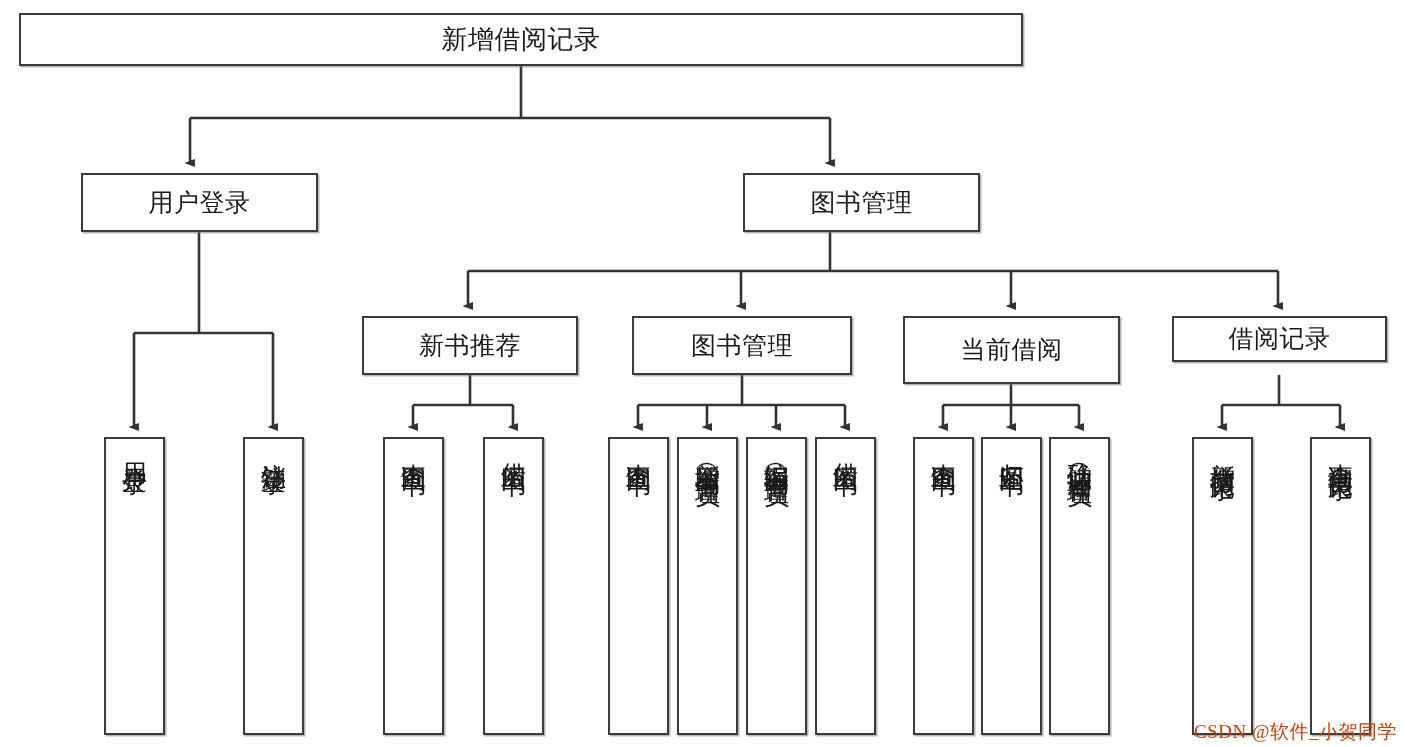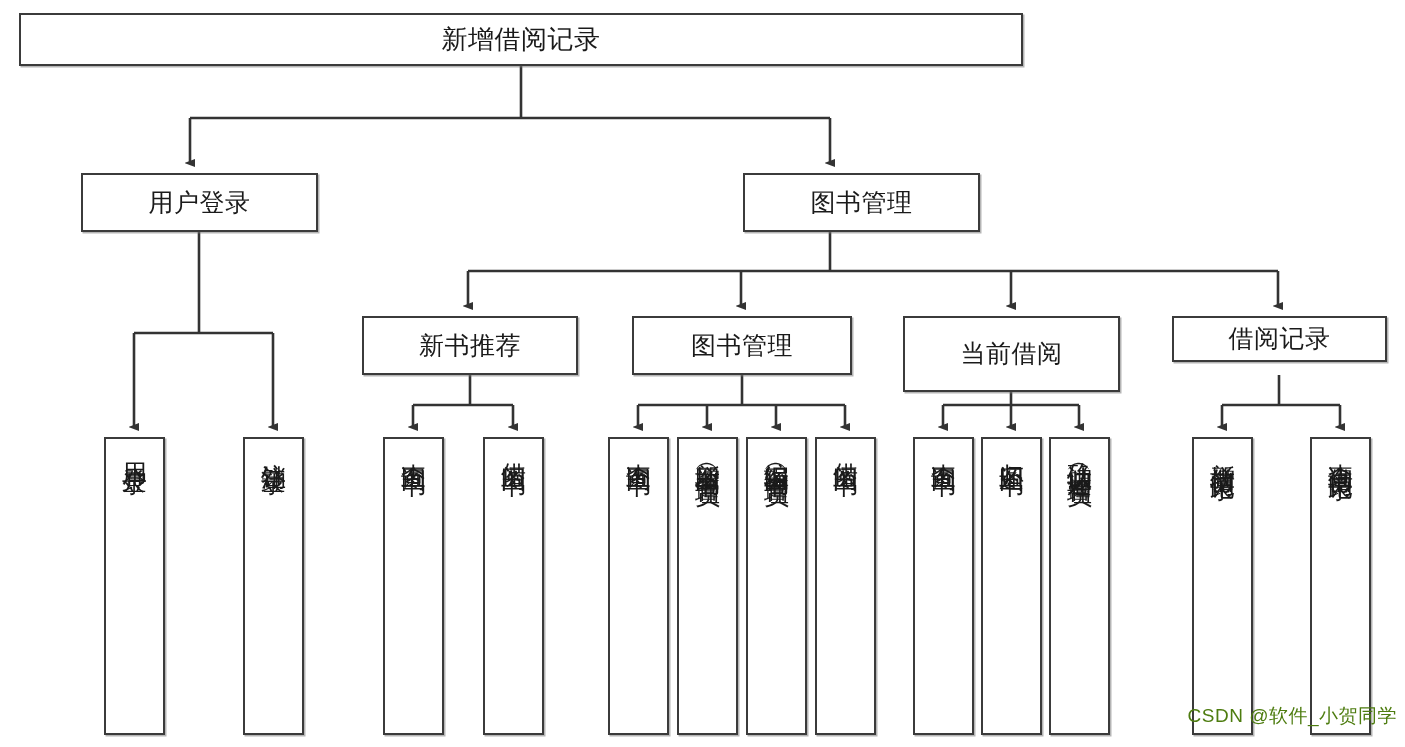--- a/index.html
+++ b/index.html
@@ -57,25 +57,26 @@
     writing-mode: vertical-rl;
     text-orientation: upright;
     font-size: 25px;
     letter-spacing: 3px;
     line-height: 1;
     white-space: pre;
   }
   .watermark {
     position: absolute;
     right: 8px;
-    bottom: 18px;
+    bottom: 2px;
     font-size: 19px;
-    color: #4d7c0f;
+    color: #c2410c;
     letter-spacing: 0.5px;
     white-space: nowrap;
+    font-family: Liberation Serif, serif;
   }
 </style>
 </head>
 <body>
 
 <div id="canvas">
 
   <svg class="wires" viewBox="0 0 1405 747" xmlns="http://www.w3.org/2000/svg">
     <defs>
       <marker id="arrow" markerWidth="10" markerHeight="10" refX="5" refY="5" orient="auto" markerUnits="userSpaceOnUse">
@@ -139,21 +140,21 @@
   </div>
 
   <div class="node horiz" style="left:362px; top:316px; width:216px; height:59px;">
     <span class="label">新书推荐</span>
   </div>
 
   <div class="node horiz" style="left:632px; top:316px; width:220px; height:59px;">
     <span class="label">图书管理</span>
   </div>
 
-  <div class="node horiz" style="left:903px; top:316px; width:217px; height:76px;">
+  <div class="node horiz" style="left:903px; top:316px; width:217px; height:68px;">
     <span class="label">当前借阅</span>
   </div>
 
   <div class="node horiz" style="left:1172px; top:316px; width:215px; height:46px;">
     <span class="label">借阅记录</span>
   </div>
 
   <div class="node vert" style="left:104px; top:437px; width:61px; height:298px;">
     <span class="label">用户登录</span>
   </div>

